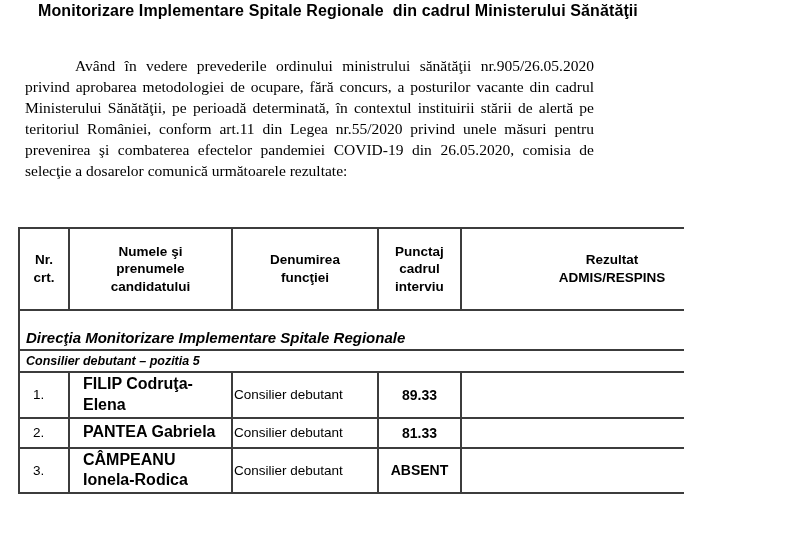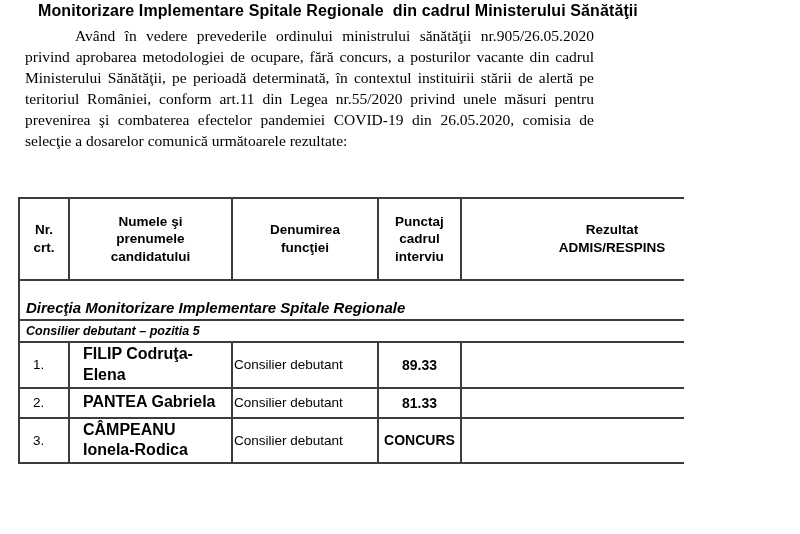--- a/index.html
+++ b/index.html
@@ -6,21 +6,21 @@
   .page{
     position:relative;width:684px;height:534px;background:#ffffff;color:#000000;
     font-family:"Liberation Serif",serif;overflow:hidden;
   }
   .doc-title{
     font-family:"Liberation Sans",sans-serif;font-weight:700;font-size:16px;
     margin:0;padding:2px 0 0 38px;white-space:pre-wrap;letter-spacing:0.1px;
   }
   .doc-paragraph{
     font-size:15.5px;line-height:21px;text-align:justify;text-indent:50px;
-    margin:5px 90px 0 25px;font-weight:500;
+    margin:35px 90px 0 25px;font-weight:500;
   }
   table.results{
     border-collapse:collapse;table-layout:fixed;width:744px;margin:46px 0 0 18px;
   }
   table.results th, table.results td{border:2px solid #3c3c3c;overflow:hidden;}
   thead th{
     font-family:"Liberation Sans",sans-serif;font-weight:700;font-size:13.5px;
     line-height:1.3;text-align:center;vertical-align:middle;white-space:pre-line;
     height:80px;padding:0 2px;
   }
@@ -109,21 +109,21 @@
         <td class="c-name">PANTEA Gabriela</td>
         <td class="c-func">Consilier debutant</td>
         <td class="c-score">81.33</td>
         <td class="c-result">ADMIS</td>
       </tr>
       <tr class="r3">
         <td class="c-nr">3.</td>
         <td class="c-name">CÂMPEANU
 Ionela-Rodica</td>
         <td class="c-func">Consilier debutant</td>
-        <td class="c-score">CONCURS</td>
+        <td class="c-score">ABSENT</td>
         <td class="c-result">-</td>
       </tr>
     </tbody>
   </table>
 
   <div class="footer">
   </div>
 
 </div>
 

